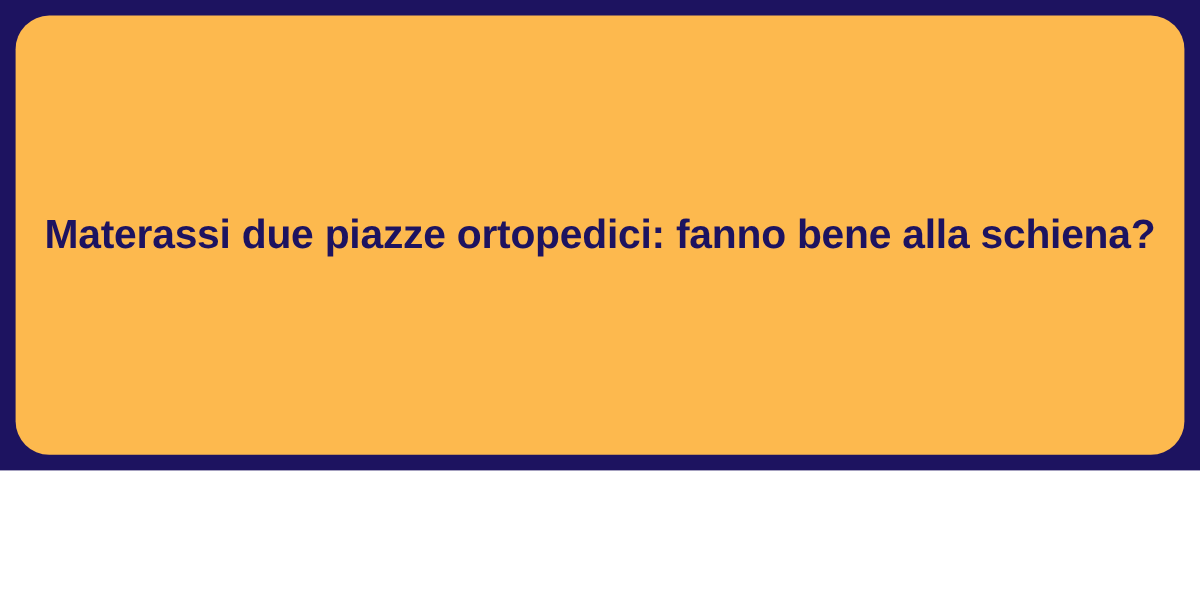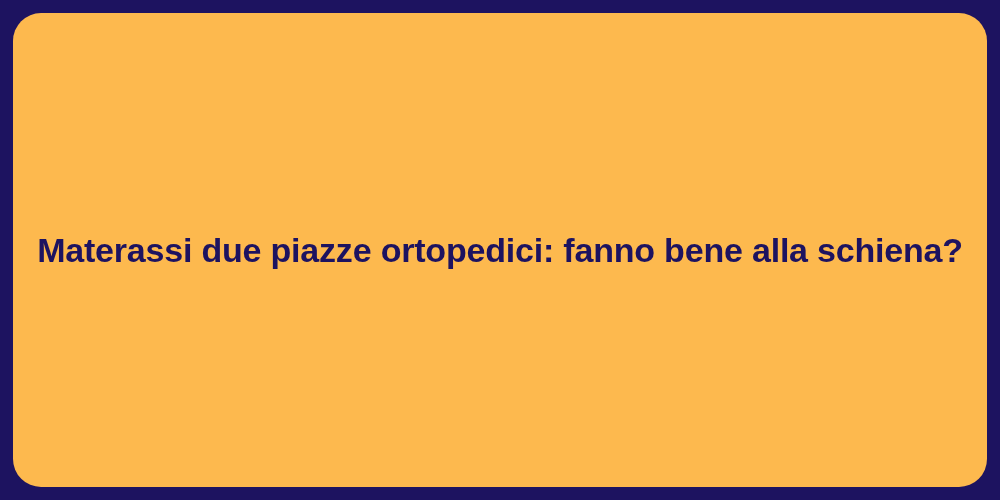--- a/index.html
+++ b/index.html
@@ -14,21 +14,21 @@
     overflow: hidden;
     font-family: "Liberation Sans", sans-serif;
     background: #ffffff;
   }
 
   
   .banner-frame {
     position: relative;
     box-sizing: border-box;
     width: 1000px;
-    height: 500px;
+    height: 392px;
     background: #1d1360;
     padding: 13px;
   }
 
   
   .banner-panel {
     box-sizing: border-box;
     width: 100%;
     height: 100%;
     background: #fdb94e;

